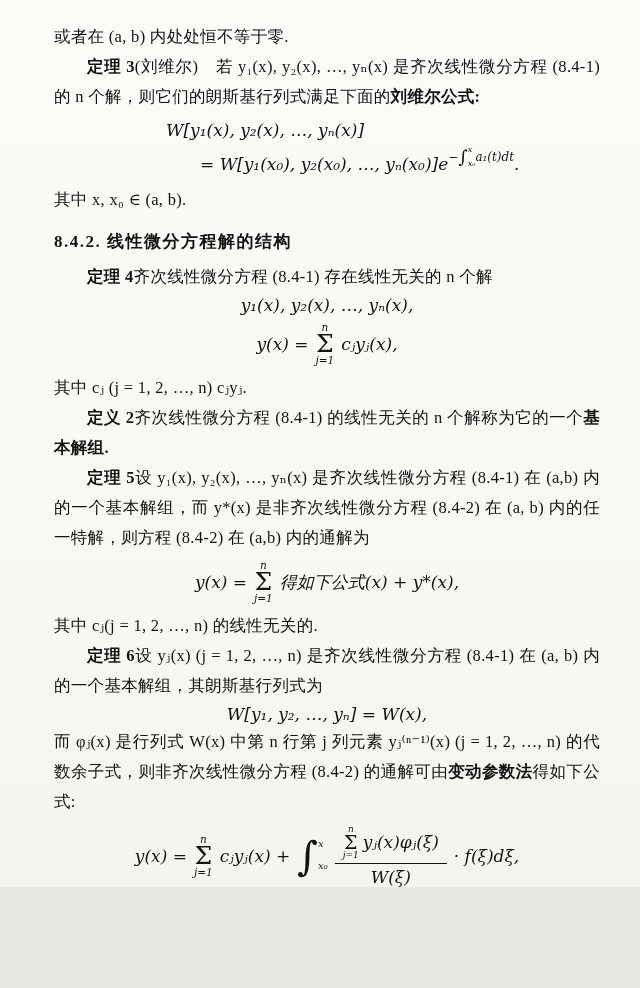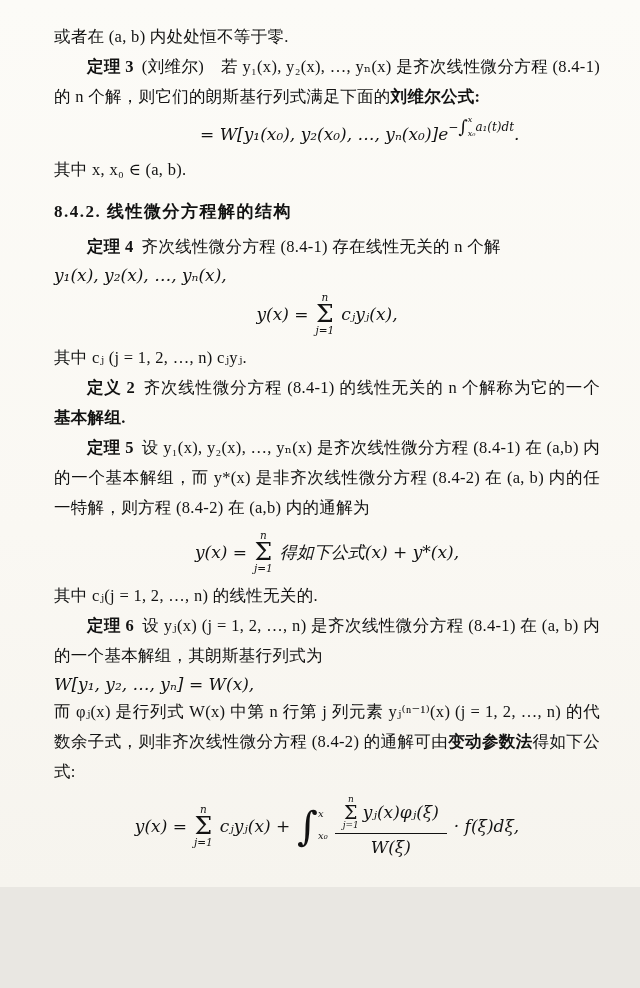--- a/index.html
+++ b/index.html
@@ -10,24 +10,24 @@
   }
   .page{
     box-sizing:border-box;width:640px;height:887px;
     padding:22px 40px 0 54px;
     background:linear-gradient(180deg,#fcfbf7 0%,#faf8f3 60%,#f6f4ee 100%);
     color:#121212;overflow:hidden;
   }
   p{margin:0;font-size:16.5px;line-height:30px;text-align:justify;letter-spacing:0.3px;}
   .ind{text-indent:33px;}
   .b{font-weight:bold;}
-  .lbl{font-weight:bold;margin-right:8px;}
+  .lbl{font-weight:bold;margin-right:0;}
   .math{font-style:italic;font-family:"DejaVu Serif","Liberation Serif",serif;}
   .formula{margin:3px 0;font-size:17px;}
-  .center{text-align:left;}
+  .center{text-align:center;}
   .f1l1{margin-left:112px;line-height:30px;}
   .f1l2{margin-left:146px;line-height:36px;}
   .feq{display:flex;align-items:center;justify-content:center;gap:7px;min-height:52px;}
   .sum{display:inline-flex;flex-direction:column;align-items:center;line-height:1;}
   .sum .top,.sum .bot{font-size:10.5px;line-height:1.1;}
   .sum .mid{font-size:25px;line-height:0.85;font-style:normal;}
   .sum.small .mid{font-size:19px;}
   .sum.small .top,.sum.small .bot{font-size:9px;}
   .int{display:inline-flex;align-items:stretch;}
   .int .sym{font-size:40px;line-height:1;font-style:normal;}
@@ -45,20 +45,21 @@
 
 <div class="page">
 
   <p><span>或者在 (a, b) 内处处恒不等于零.</span></p>
 
   <p class="ind">
     <span class="lbl">定理 3</span><span>(刘维尔)　若 y₁(x), y₂(x), …, yₙ(x) 是齐次线性微分方程 (8.4-1) 的 n 个解，则它们的朗斯基行列式满足下面的</span><span class="b">刘维尔公式:</span>
   </p>
 
   <div class="formula math">
+    <div class="f1l1">W[y₁(x), y₂(x), …, yₙ(x)]</div>
     <div class="f1l2">
       <span>= W[y₁(x₀), y₂(x₀), …, yₙ(x₀)]e</span><span class="expo">
           <span>−</span>
           <span class="esym">∫</span>
           <span class="lims">
             <span>x</span>
             <span>x₀</span>
           </span>
           <span>a₁(t)dt</span>
         </span><span>.</span>

